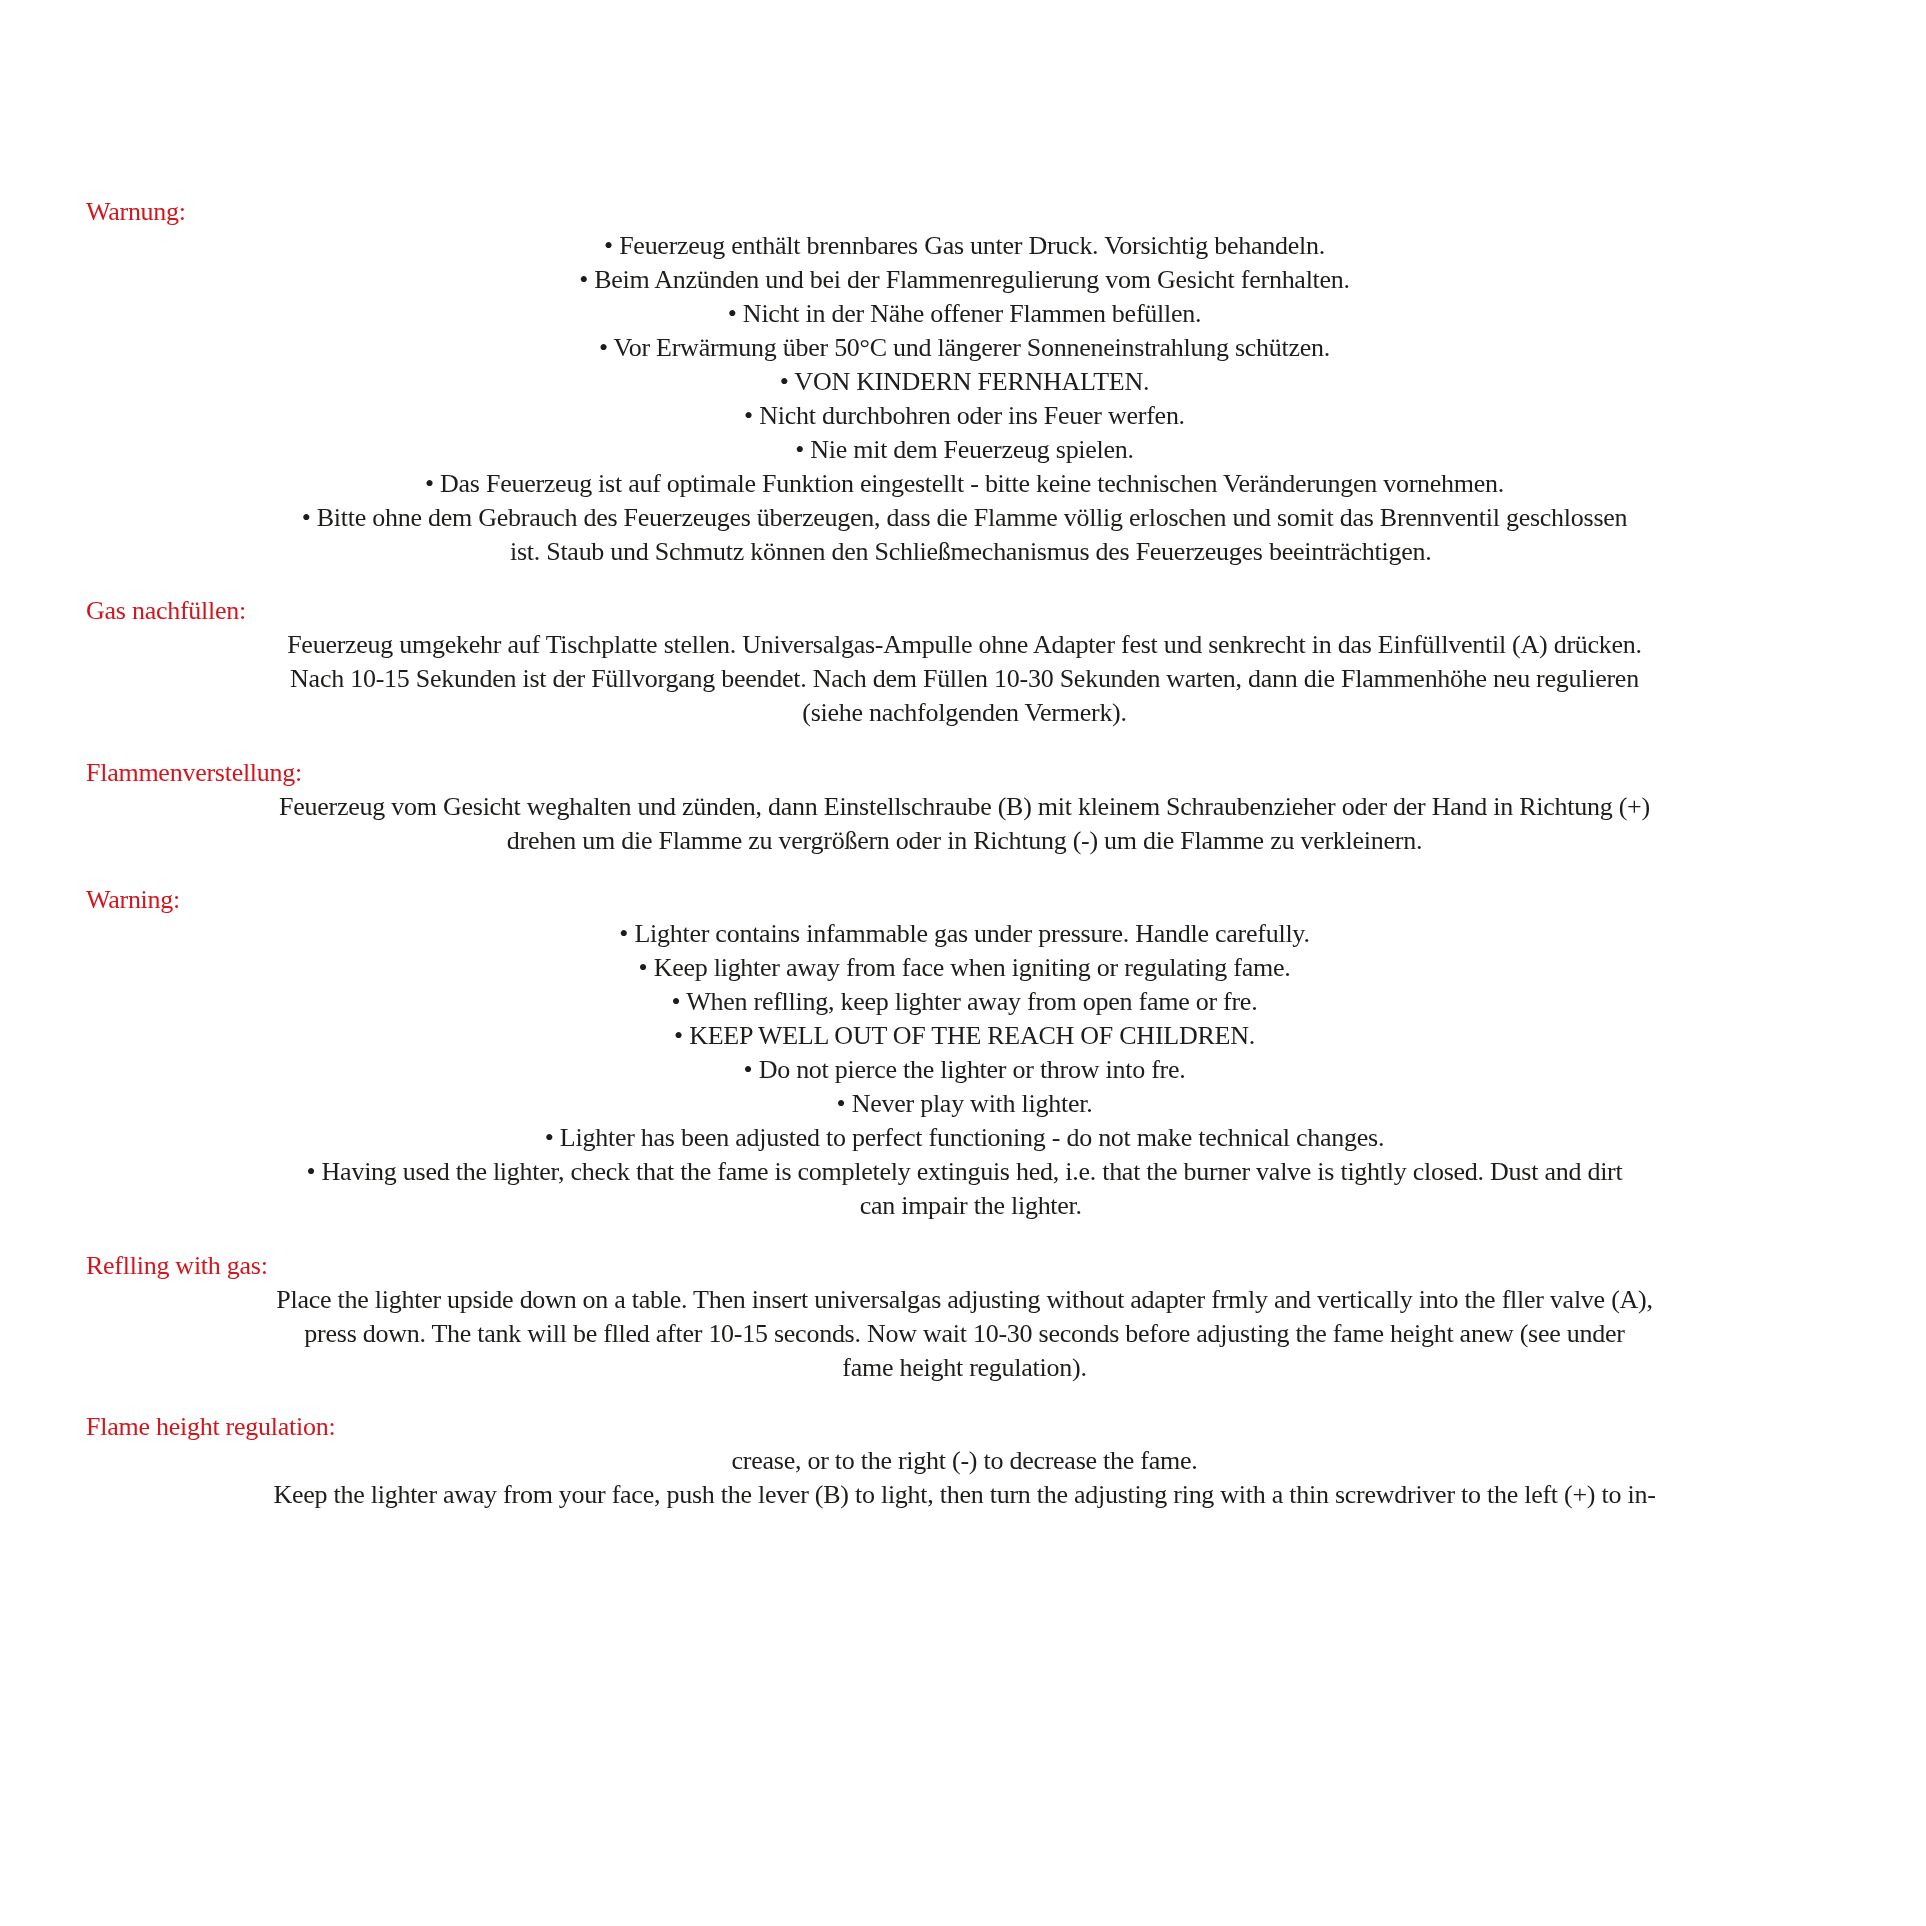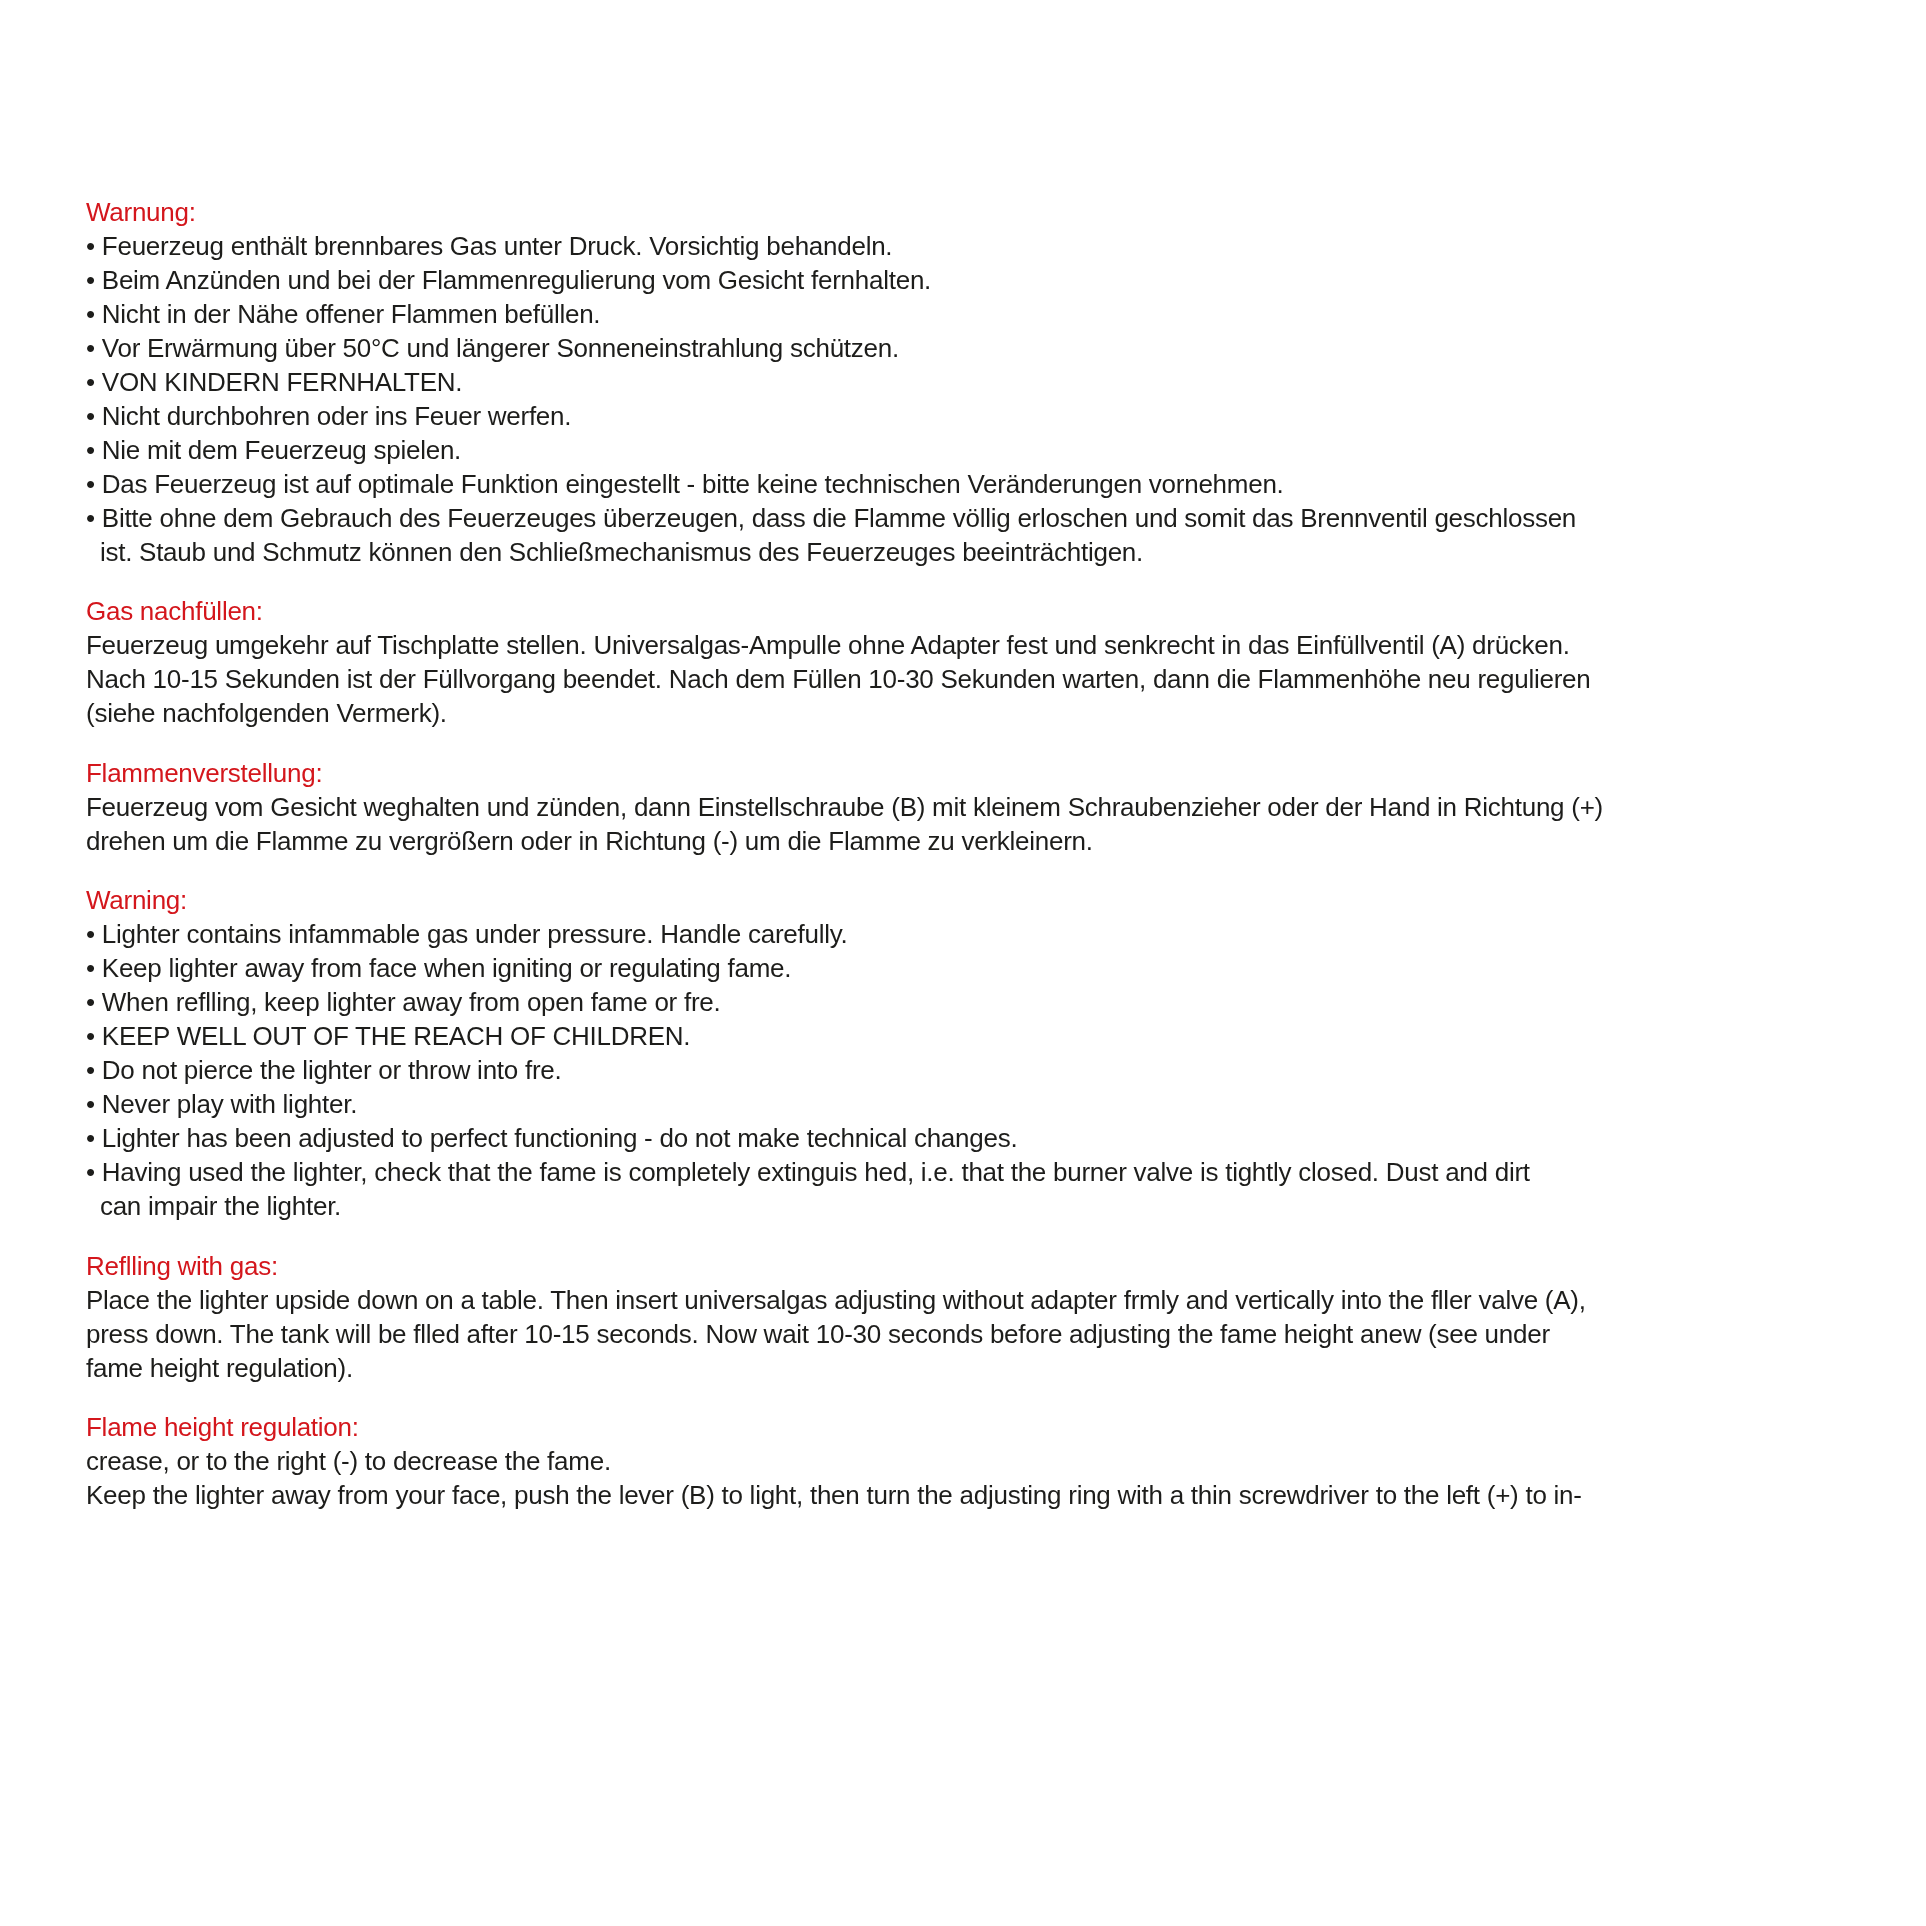--- a/index.html
+++ b/index.html
@@ -21,34 +21,36 @@
   }
   .doc{
     position:absolute;
     left:86px;
     top:195px;
     width:1757px;
   }
   .sec{
     margin:0 0 25.4px 0;
     padding:0;
+    font-family:Liberation Serif, serif;
   }
   .heading{
     color:var(--red);
     font-size:26px;
     line-height:34px;
     white-space:pre;
     letter-spacing:-0.01em;
   }
   .line{
     color:var(--ink);
     font-size:26px;
     line-height:34px;
     white-space:pre;
     letter-spacing:-0.01em;
+    text-align:center;
   }
 </style>
 </head>
 <body>
 
 <div class="doc">
 
   <section class="sec">
     <div class="heading">Warnung:</div>
     <div class="line">• Feuerzeug enthält brennbares Gas unter Druck. Vorsichtig behandeln.</div>

